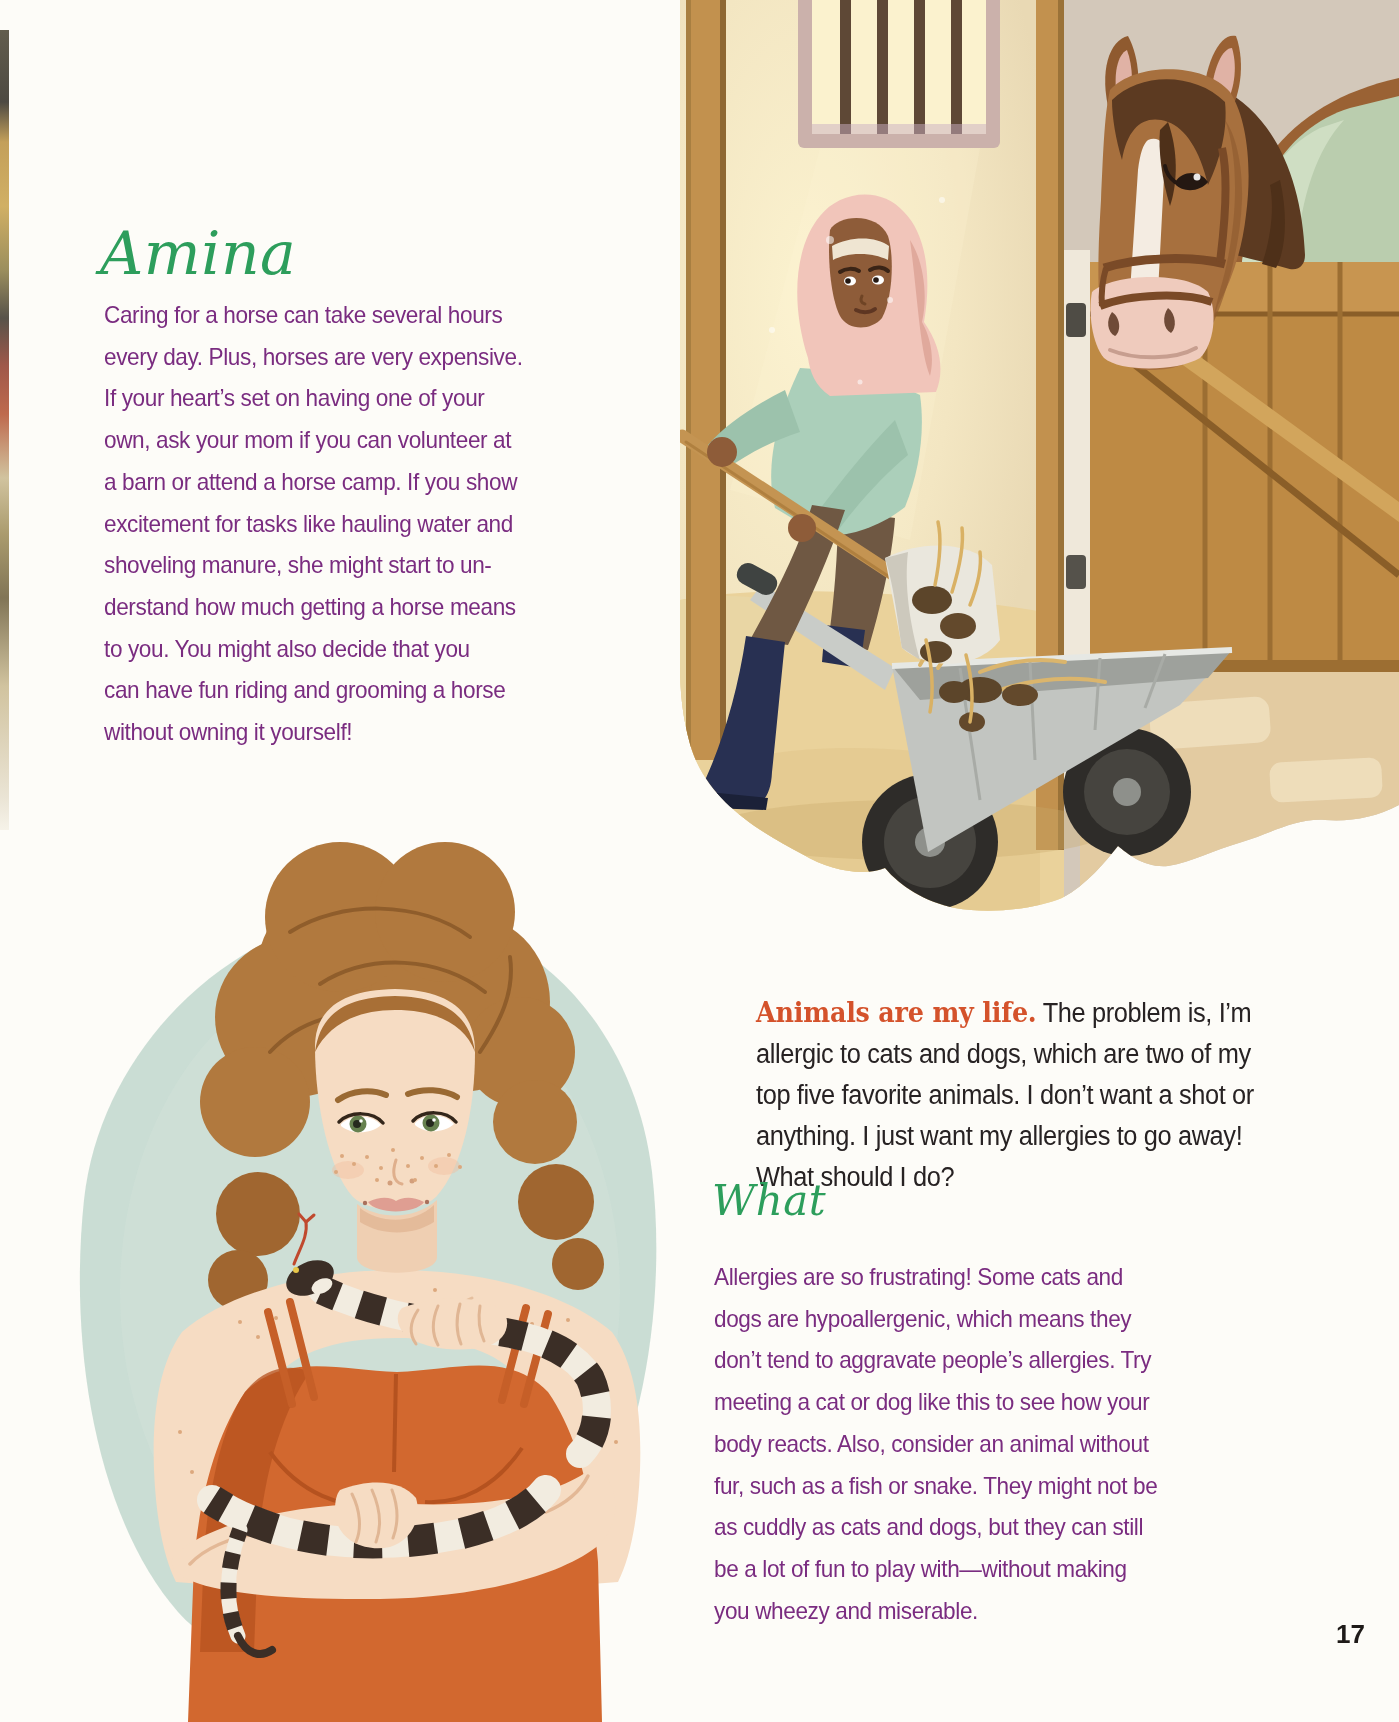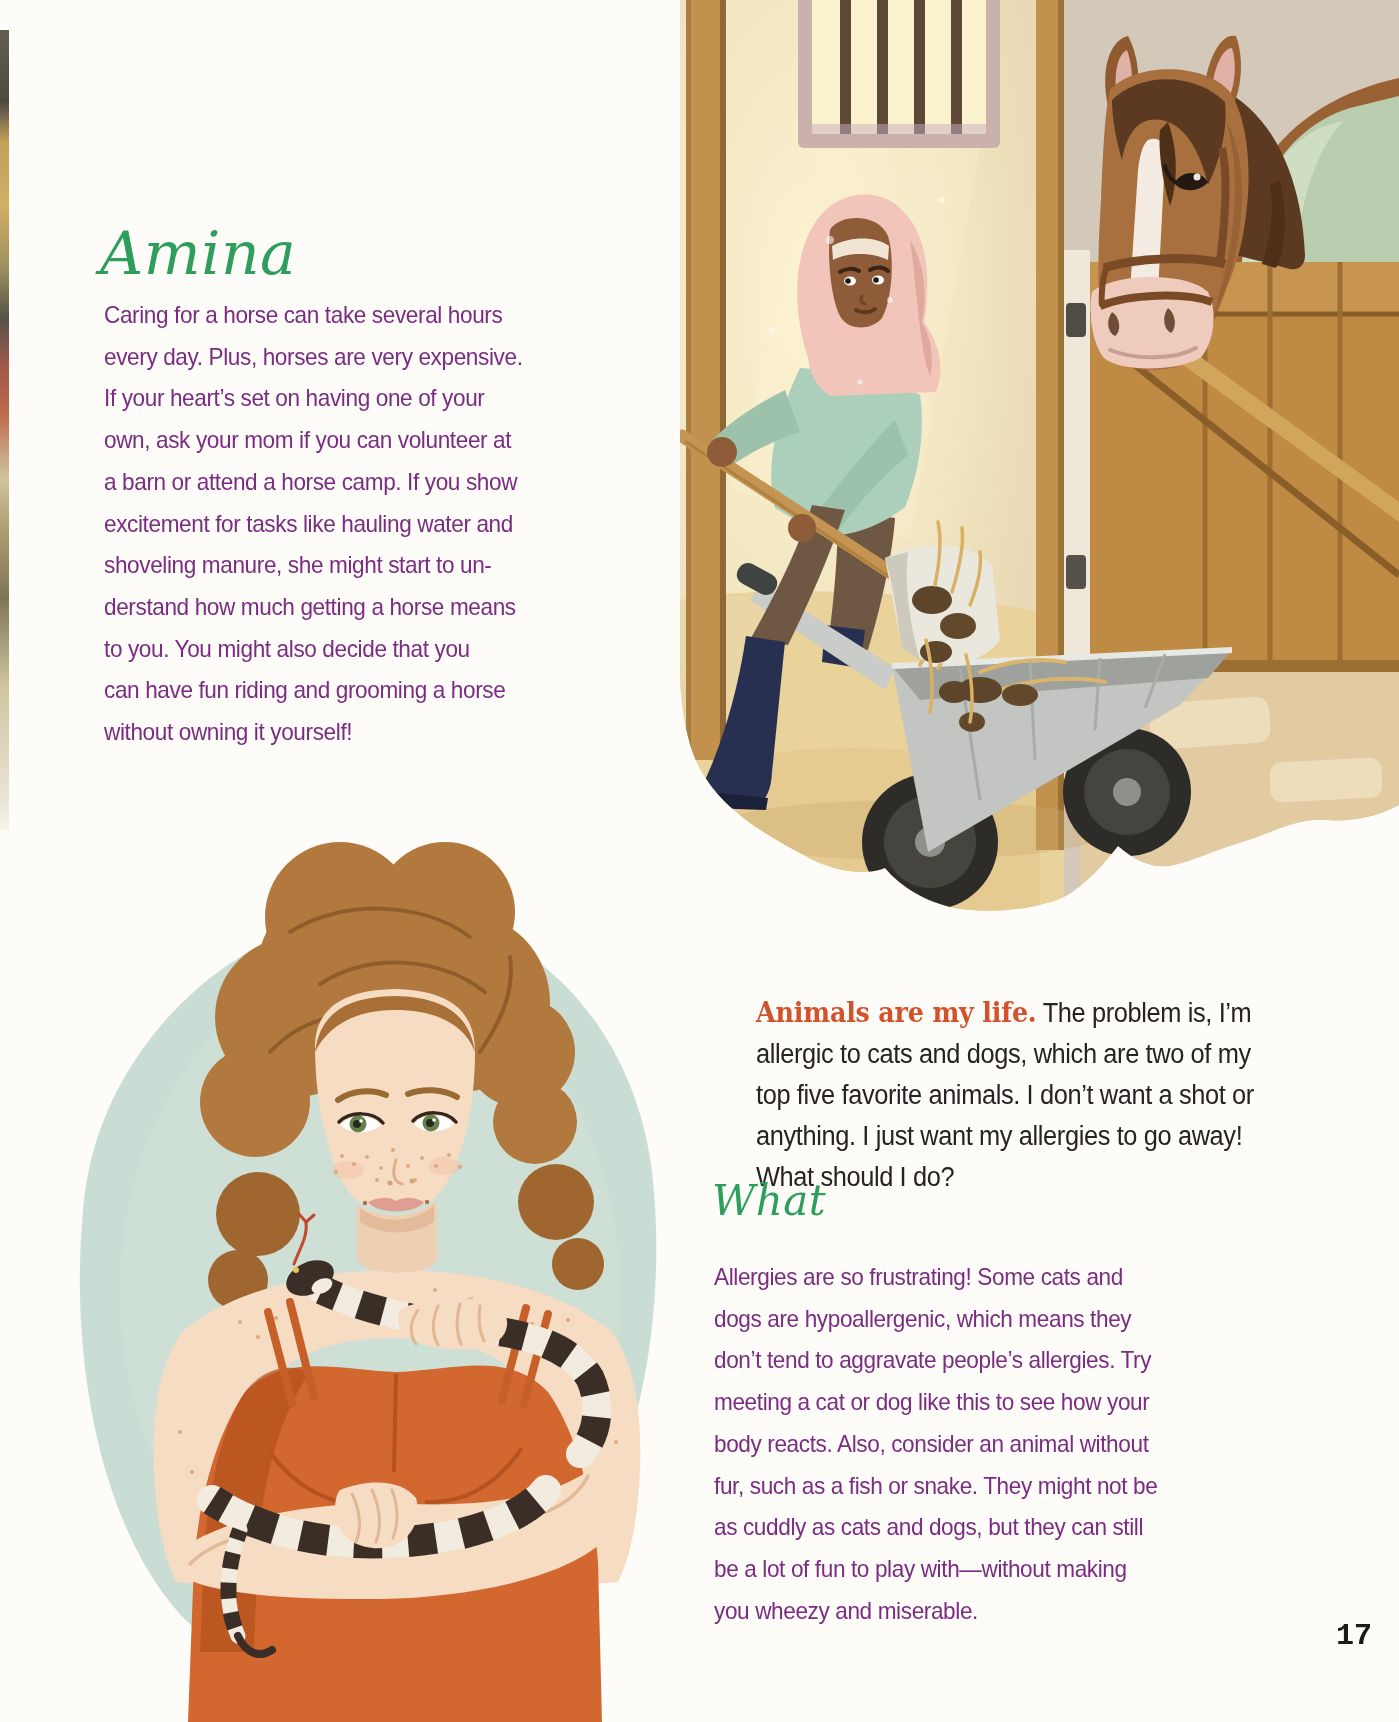--- a/index.html
+++ b/index.html
@@ -19,22 +19,22 @@
   .lead-in{font-family:"DejaVu Serif",serif;font-weight:bold;color:var(--lead-in-orange);letter-spacing:-0.2px;}
   .em{font-style:italic;}
   .qa1-q{left:104px;top:108px;}
   .ans1{left:104px;top:294px;}
   .qa2-q{left:714px;top:992px;margin-left:42px;}
   .ans2{left:714px;top:1256px;}
   .signature{position:absolute;font-family:"DejaVu Serif",serif;font-style:italic;
              color:var(--signature-green);letter-spacing:.5px;}
   .sig1{left:100px;top:218px;font-size:60px;}
   .sig2{left:712px;top:1176px;font-size:42px;}
-  .page-number{position:absolute;left:1336px;top:1619px;font-family:Liberation Mono, monospace;
-               font-weight:bold;font-size:30px;color:var(--page-number-black);}
+  .page-number{position:absolute;left:1336px;top:1619px;font-family:Liberation Sans, sans-serif;
+               font-weight:bold;font-size:26px;color:var(--page-number-black);}
   svg.illo{position:absolute;display:block;}
   .stable{left:680px;top:0;}
   .snake{left:40px;top:752px;}
 </style>
 </head>
 <body>
 
 <div class="page">
 
   <div class="page-edge"></div>

